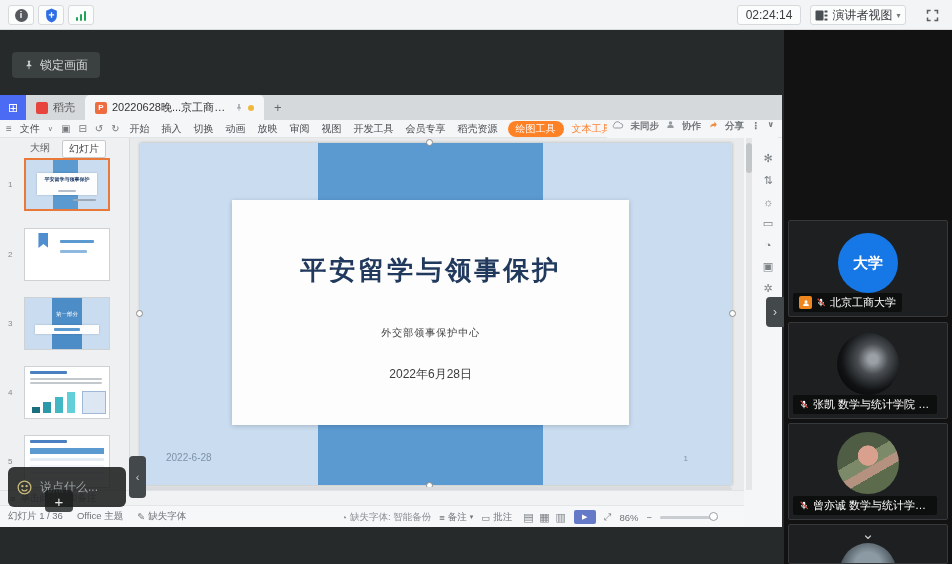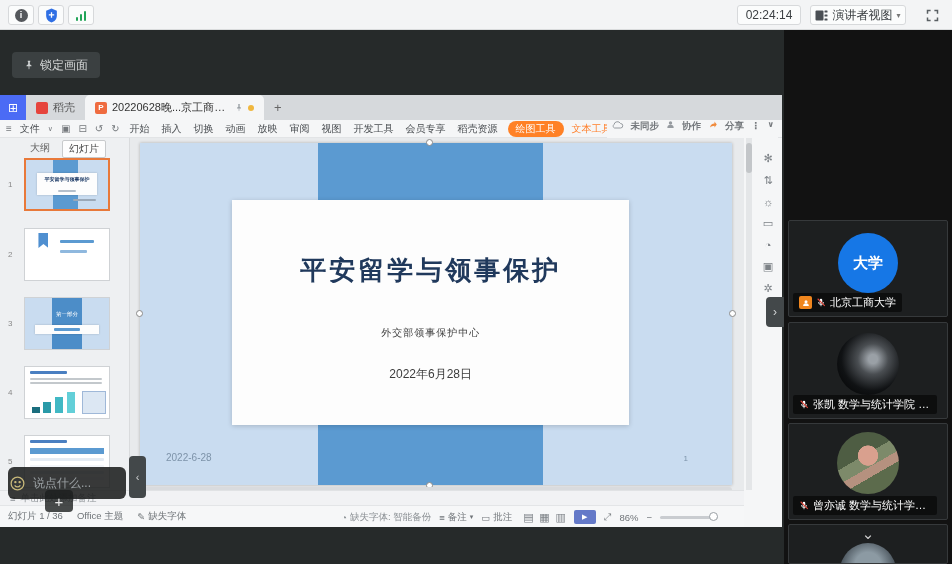--- a/index.html
+++ b/index.html
@@ -83,22 +83,22 @@
           display:flex;align-items:center;font-size:9.5px;color:#6f7478;padding:0 8px;gap:14px;}
   .sright{position:absolute;right:26px;top:0;height:22px;display:flex;align-items:center;gap:8px;}
   .viewicons span{font-size:11px;color:#7d8287;margin-left:3px;}
   .playbtn{width:22px;height:14px;background:#6479c8;border-radius:2px;color:#fff;font-size:7px;
            display:flex;align-items:center;justify-content:center;}
   .ztrack{width:58px;height:3px;background:#c9ccd0;border-radius:2px;position:relative;}
   .zknob{position:absolute;right:0;top:-3.5px;width:9px;height:9px;border-radius:50%;background:#fff;border:1px solid #9aa0a5;}
 
   
   .handle-tab{background:#43484a;color:#cfd2d3;display:flex;align-items:center;justify-content:center;}
-  .chatbar{left:8px;top:467px;width:118px;height:32px;background:rgba(28,30,30,.88);border-radius:6px;
-           display:flex;align-items:center;gap:7px;padding:0 1px;z-index:30;}
+  .chatbar{left:8px;top:467px;width:118px;height:40px;background:rgba(28,30,30,.88);border-radius:6px;
+           display:flex;align-items:center;gap:7px;padding:0 8px;z-index:30;}
   .chattx{color:#9aa0a3;font-size:12px;}
   .plusbox{left:45px;top:490px;width:28px;height:22px;background:rgba(28,30,30,.8);border-radius:4px;z-index:30;
            color:#e8e8e8;font-size:15px;display:flex;align-items:center;justify-content:center;}
   .lhandle{left:129px;top:456px;width:17px;height:42px;border-radius:4px;z-index:29;font-size:11px;}
   .rhandle{left:766px;top:297px;width:18px;height:30px;border-radius:4px 0 0 4px;z-index:29;font-size:12px;}
 
   
   .sidebar{left:784px;top:30px;width:168px;height:534px;background:#121212;}
   .ptile{position:absolute;left:4px;width:160px;background:#1d1f20;border:1px solid #36393b;border-radius:2px;overflow:hidden;}
   .ptile.speaking{border:2px solid #27a84b;}

